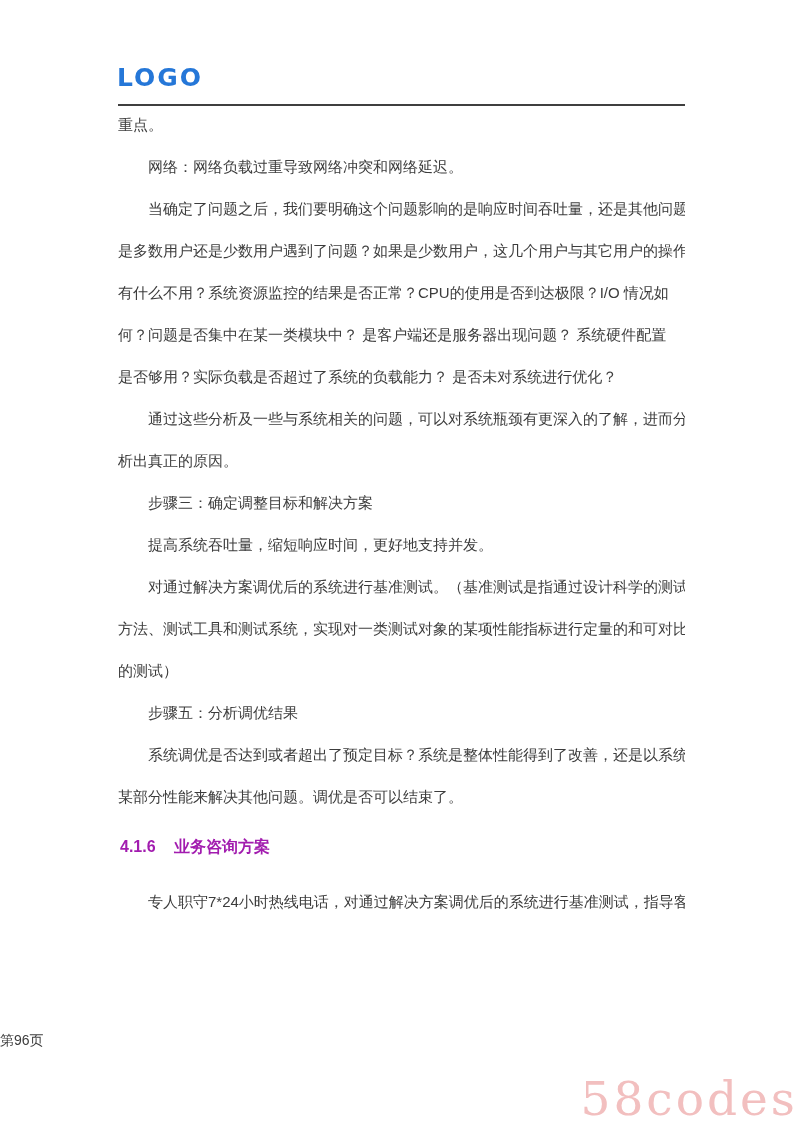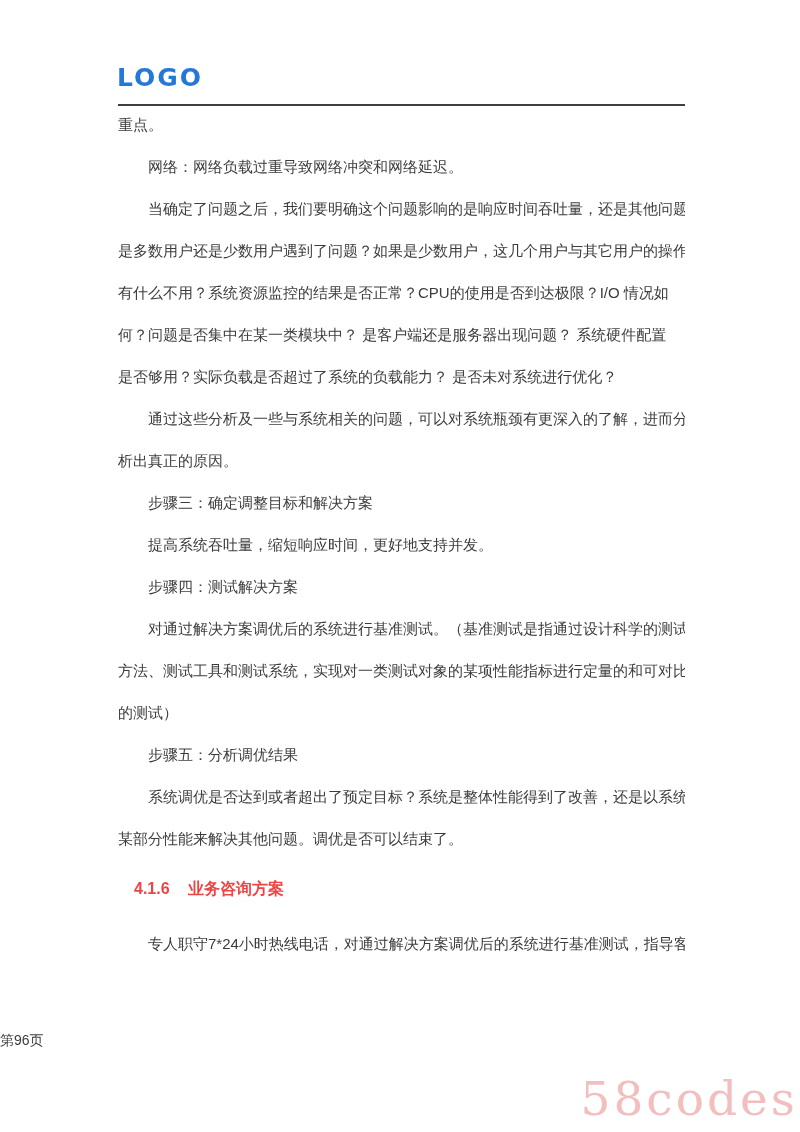--- a/index.html
+++ b/index.html
@@ -46,25 +46,25 @@
     margin: 0;
     line-height: 42px;
     white-space: nowrap;
     overflow: hidden;
     font-weight: normal;
   }
   .indent {
     text-indent: 30px;
   }
   .heading {
-    margin: 8px 0 13px 16px;
+    margin: 8px 0 13px 2px;
     line-height: 42px;
     font-size: 16px;
     font-weight: bold;
-    color: #ef4444;
+    color: #a21caf;
     white-space: nowrap;
   }
   .heading .num {
     display: inline-block;
     margin-right: 14px;
   }
   .footer {
     position: absolute;
     left: 0;
     top: 1030px;
@@ -100,21 +100,20 @@
     <p class="line indent">网络：网络负载过重导致网络冲突和网络延迟。</p>
     <p class="line indent">当确定了问题之后，我们要明确这个问题影响的是响应时间吞吐量，还是其他问题？</p>
     <p class="line">是多数用户还是少数用户遇到了问题？如果是少数用户，这几个用户与其它用户的操作</p>
     <p class="line">有什么不用？系统资源监控的结果是否正常？CPU的使用是否到达极限？I/O 情况如</p>
     <p class="line">何？问题是否集中在某一类模块中？ 是客户端还是服务器出现问题？ 系统硬件配置</p>
     <p class="line">是否够用？实际负载是否超过了系统的负载能力？ 是否未对系统进行优化？</p>
     <p class="line indent">通过这些分析及一些与系统相关的问题，可以对系统瓶颈有更深入的了解，进而分</p>
     <p class="line">析出真正的原因。</p>
     <p class="line indent">步骤三：确定调整目标和解决方案</p>
     <p class="line indent">提高系统吞吐量，缩短响应时间，更好地支持并发。</p>
-    <p class="line indent">步骤四：测试解决方案</p>
     <p class="line indent">对通过解决方案调优后的系统进行基准测试。（基准测试是指通过设计科学的测试</p>
     <p class="line">方法、测试工具和测试系统，实现对一类测试对象的某项性能指标进行定量的和可对比</p>
     <p class="line">的测试）</p>
     <p class="line indent">步骤五：分析调优结果</p>
     <p class="line indent">系统调优是否达到或者超出了预定目标？系统是整体性能得到了改善，还是以系统</p>
     <p class="line">某部分性能来解决其他问题。调优是否可以结束了。</p>
 
     <h2 class="heading">
       <span class="num">4.1.6</span>
       <span>业务咨询方案</span>

